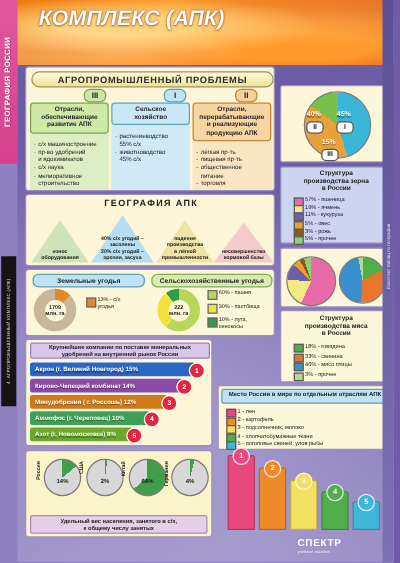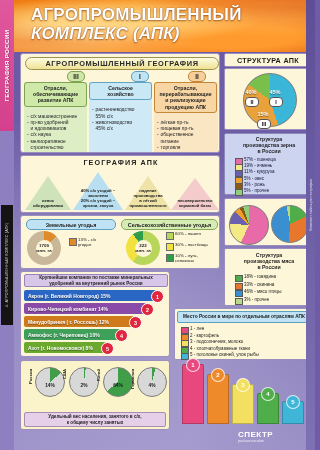--- a/index.html
+++ b/index.html
@@ -177,27 +177,26 @@
         <span>ГЕОГРАФИЯ РОССИИ</span>
       </div>
     </div>
     <div class="spine-black">
       <div class="vtext">4. АГРОПРОМЫШЛЕННЫЙ КОМПЛЕКС (АПК)</div>
     </div>
   </div>
 
   <div class="header">
     <div class="title">
-      <span class="l1">АГРОПРОМЫШЛЕННЫЙ</span>
       <span class="l2">КОМПЛЕКС (АПК)</span>
     </div>
   </div>
 
   <div class="box apk">
-    <div class="apk-title">АГРОПРОМЫШЛЕННЫЙ   ГЕОГРАФИЯ</div>
+    <div class="apk-title">АГРОПРОМЫШЛЕННЫЙ   ПРОБЛЕМЫ</div>
     <div class="colbody c3bg"></div>
     <div class="colbody c1bg"></div>
     <div class="colbody c2bg"></div>
     <div class="rom r3">III</div>
     <div class="rom r1">I</div>
     <div class="rom r2">II</div>
 
     <div class="col c3">
       <div class="colhead" style="white-space: pre-line;">Отрасли,
 обеспечивающие
@@ -311,21 +310,20 @@
         <div class="pielab" style="left: 89px; top: 22px; width: 16px; text-align: center;">64%</div>
         <div class="vlab" style="left: 75px; top: 8px;">Китай</div>
         <div class="pie" style="left: 116px; top: 6px; width: 28px; height: 28px; background: conic-gradient(rgb(63, 158, 71) 0deg, rgb(63, 158, 71) 4%, rgb(216, 216, 216) 4%, rgb(216, 216, 216) 100%);"></div>
         <div class="pielab" style="left: 123px; top: 22px; width: 16px; text-align: center;">4%</div>
         <div class="vlab" style="left: 109px; top: 8px;">Германия</div>
       </div>
     <div class="botcap" style="white-space: pre-line;">Удельный вес населения, занятого в с/х,
 к общему числу занятых</div>
   </div>
 
-  <div class="box struct">СТРУКТУРА АПК</div>
   <div class="box structpie">
     <div id="struct-host">
         <div class="pie" style="left: 18px; top: 4px; width: 52px; height: 52px; background: conic-gradient(rgb(58, 182, 216) 0%, rgb(58, 182, 216) 45%, rgb(233, 162, 59) 45%, rgb(233, 162, 59) 85%, rgb(121, 191, 76) 85%, rgb(121, 191, 76) 100%);"></div>
         <div style="position: absolute; width: 16px; text-align: center; font-size: 5.6px; font-weight: bold; color: rgb(255, 255, 255); text-shadow: rgba(0, 0, 0, 0.5) 0px 1px 1px; left: 42px; top: 20px;">45%</div>
         <div style="position: absolute; width: 12px; height: 8px; border-radius: 4px; background: rgb(255, 255, 255); border: 1px solid rgb(85, 85, 85); font-size: 5.4px; font-weight: bold; display: flex; align-items: center; justify-content: center; color: rgb(17, 17, 17); left: 44px; top: 28px;">I</div>
         <div style="position: absolute; width: 16px; text-align: center; font-size: 5.6px; font-weight: bold; color: rgb(255, 255, 255); text-shadow: rgba(0, 0, 0, 0.5) 0px 1px 1px; left: 18px; top: 20px;">40%</div>
         <div style="position: absolute; width: 12px; height: 8px; border-radius: 4px; background: rgb(255, 255, 255); border: 1px solid rgb(85, 85, 85); font-size: 5.4px; font-weight: bold; display: flex; align-items: center; justify-content: center; color: rgb(17, 17, 17); left: 20px; top: 28px;">II</div>
         <div style="position: absolute; width: 16px; text-align: center; font-size: 5.6px; font-weight: bold; color: rgb(255, 255, 255); text-shadow: rgba(0, 0, 0, 0.5) 0px 1px 1px; left: 30px; top: 42px;">15%</div>
         <div style="position: absolute; width: 12px; height: 8px; border-radius: 4px; background: rgb(255, 255, 255); border: 1px solid rgb(85, 85, 85); font-size: 5.4px; font-weight: bold; display: flex; align-items: center; justify-content: center; color: rgb(17, 17, 17); left: 32px; top: 50px;">III</div>
       </div>

